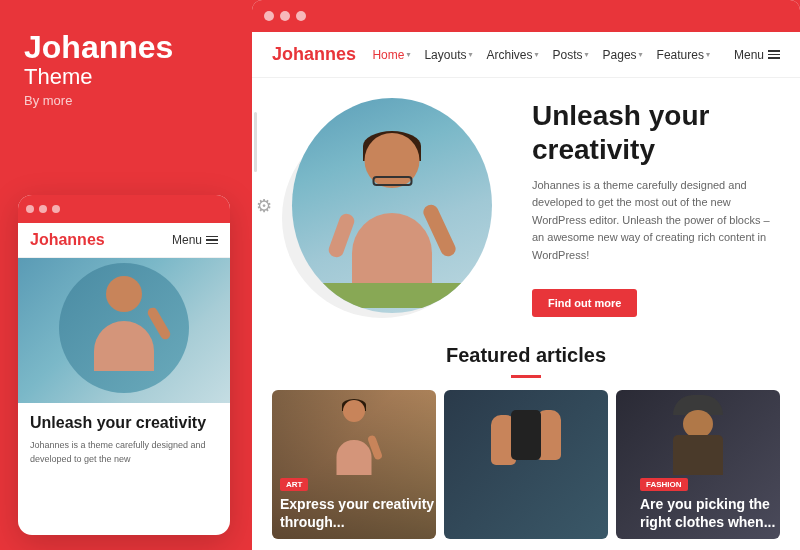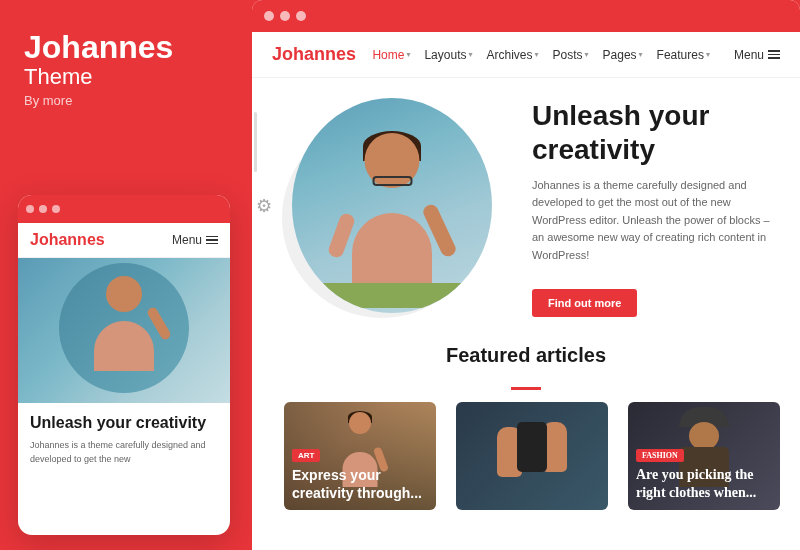--- a/index.html
+++ b/index.html
@@ -377,40 +377,39 @@
 
     
     .featured-section {
       padding: 10px 20px 8px;
     }
     .featured-title {
       font-size: 20px;
       font-weight: 800;
       color: #1a1a1a;
       text-align: center;
-      margin-bottom: 20px;
+      margin-bottom: 8px;
     }
     .featured-divider {
       width: 30px;
       height: 3px;
       background: #e8353a;
       margin: 0 auto 12px;
     }
 
     .articles-grid {
       display: flex;
       gap: 8px;
     }
     .article-card {
       flex: 1;
       border-radius: 6px;
       overflow: hidden;
       position: relative;
-      height: 108px;
-      margin-left: 12px;
+      height: 149px;
     }
 
     
     .art1-content {
       position: absolute;
       inset: 0;
       display: flex;
       flex-direction: column;
       justify-content: flex-end;
       padding: 8px;
@@ -644,21 +643,21 @@
           </div>
         </div>
 
         <div class="article-card">
           <div class="art3-bg"></div>
           <div class="art3-person">
             <div class="a3p-hat"></div>
             <div class="a3p-head"></div>
             <div class="a3p-body"></div>
           </div>
-          <div style="position:absolute;bottom:8px;left:8px;font-family:Liberation Serif, serif;">
+          <div style="position:absolute;bottom:8px;left:24px;">
             <div class="art-badge badge-fashion">Fashion</div>
             <div class="art-card-title">Are you picking the right clothes when...</div>
           </div>
         </div>
 
       </div>
     </div>
 
   </div>
 </div>

